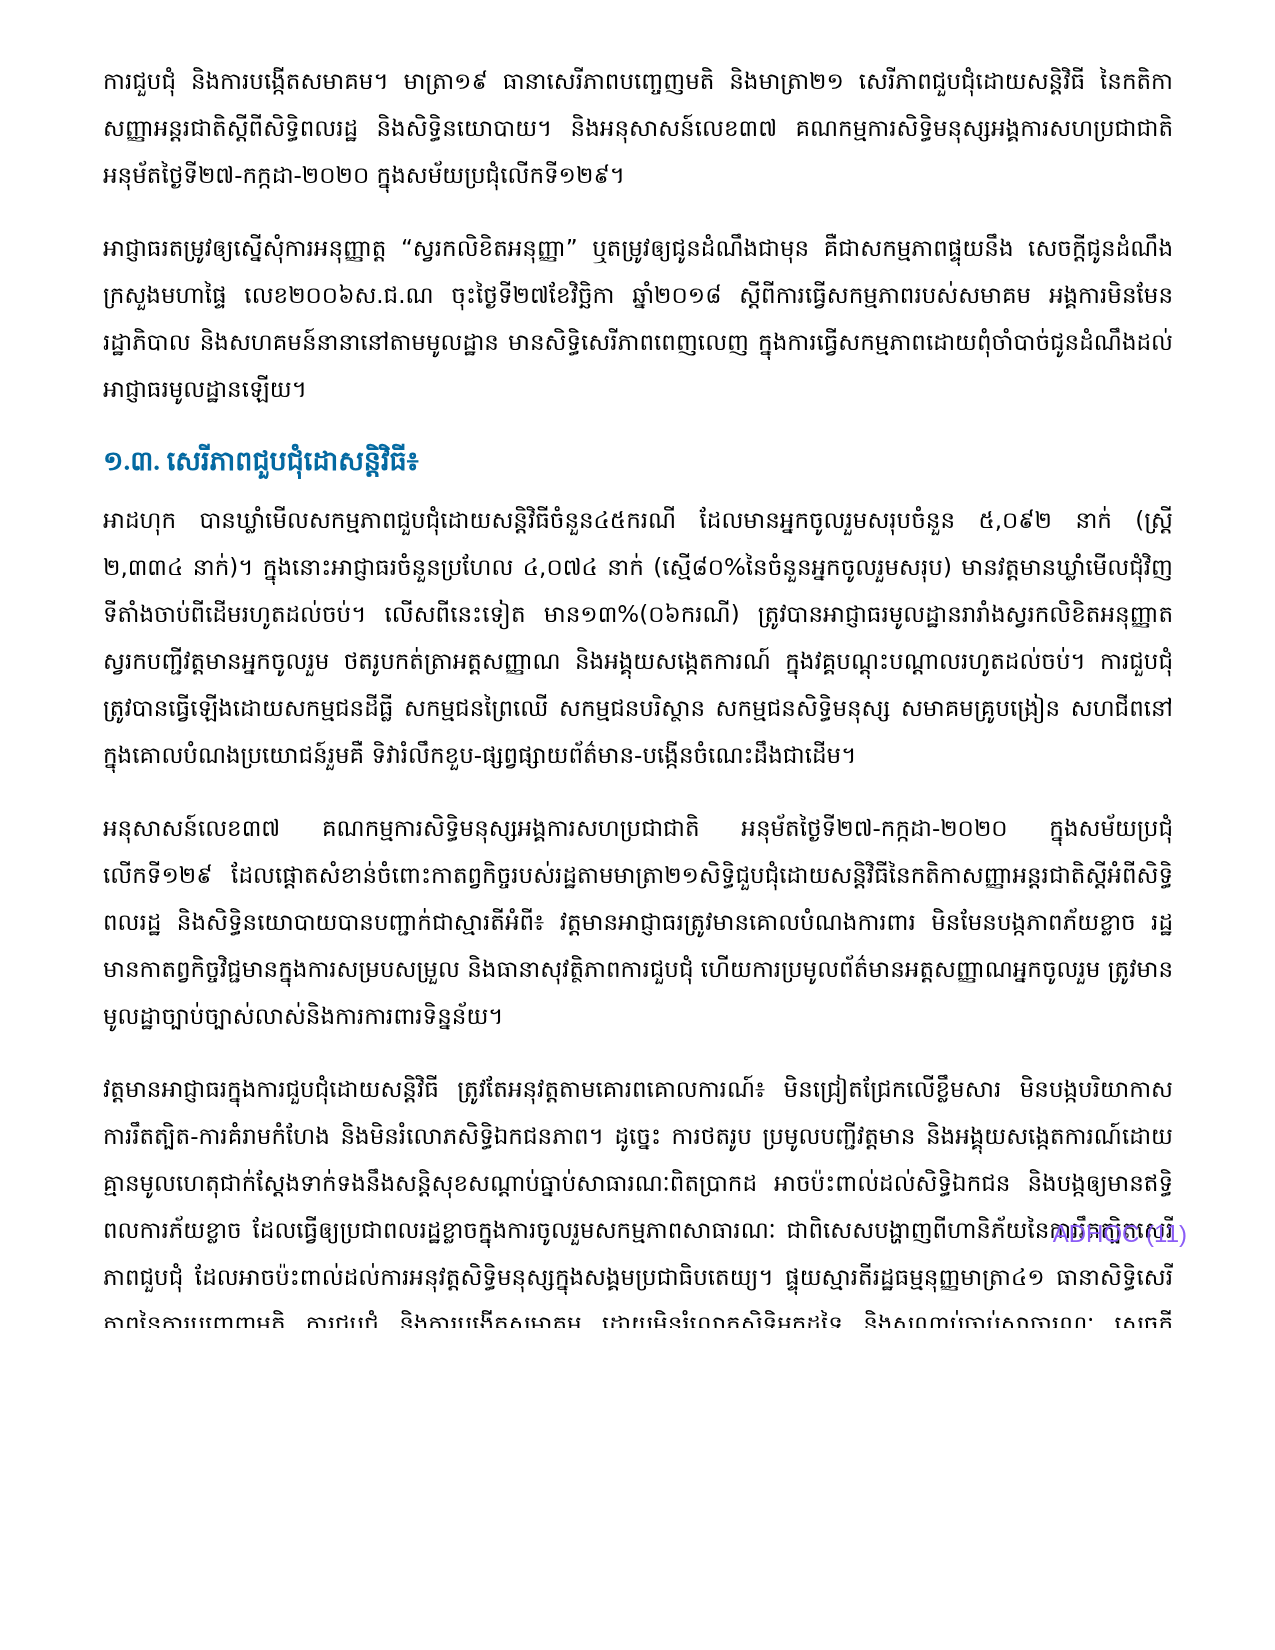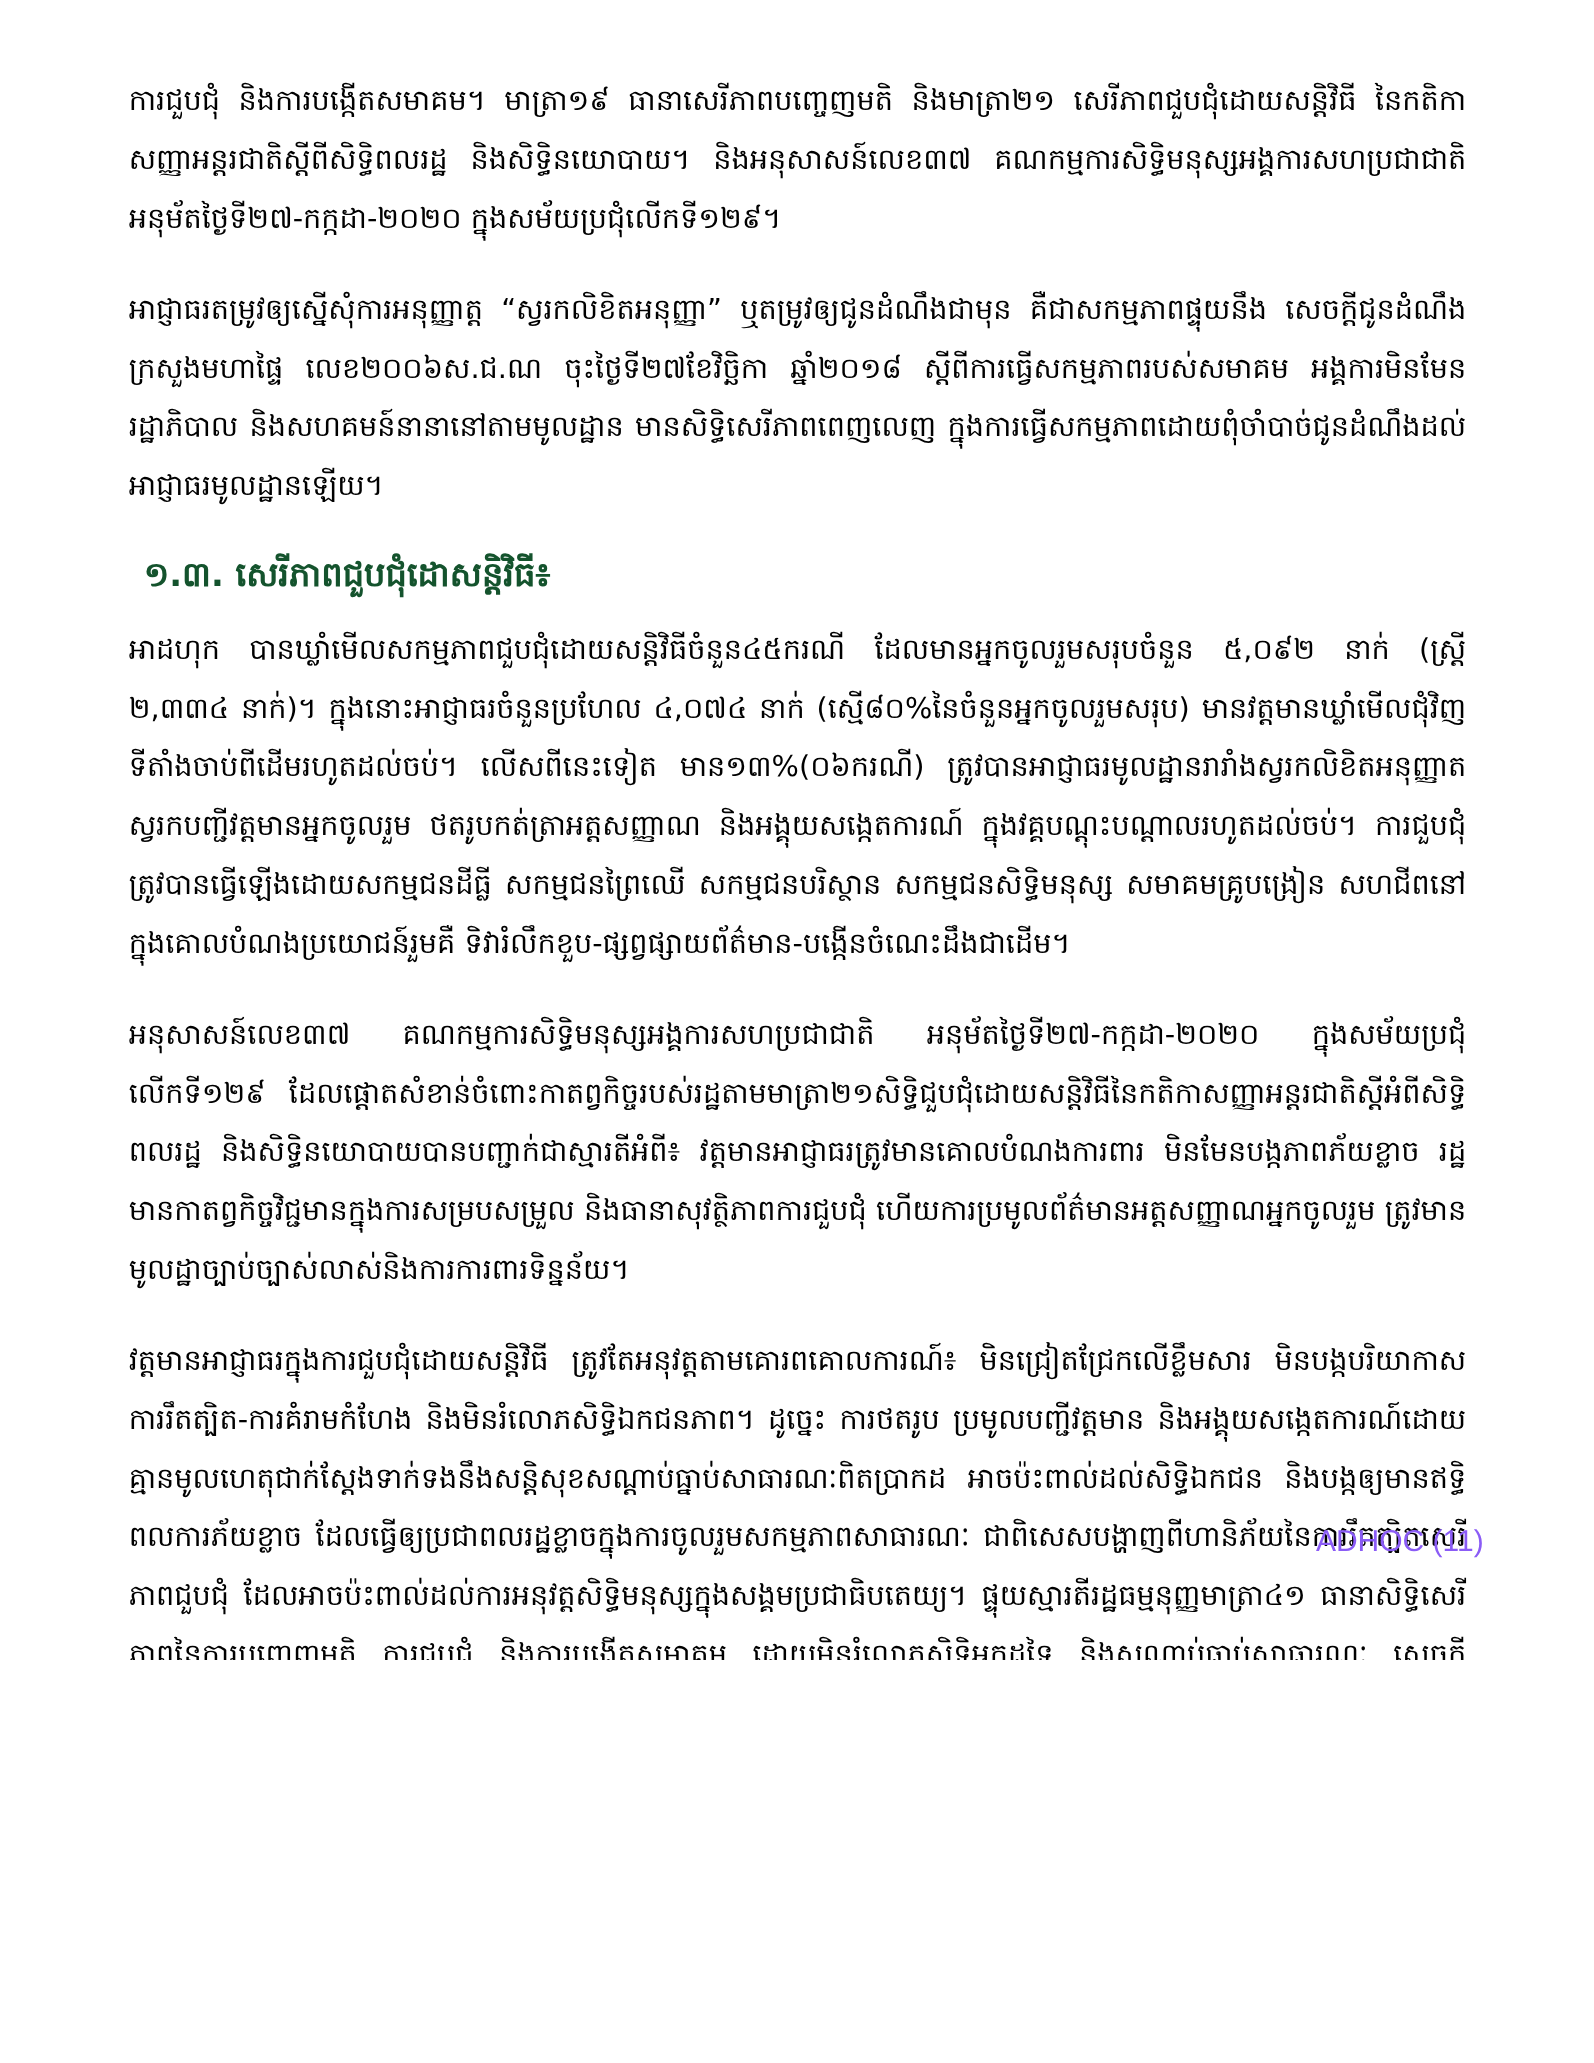--- a/index.html
+++ b/index.html
@@ -24,23 +24,24 @@
     line-height: 47px;
     text-align: justify;
     text-justify: inter-word;
     margin: 0 0 26px 0;
     color: #000000;
   }
   .section-heading {
     font-size: 27px;
     font-weight: 700;
     line-height: 44px;
-    margin: 4px 0 14px 12px;
+    margin: 4px 0 14px 0;
     text-align: left;
-    color: #14532d;
+    color: #0369a1;
+    font-family: Liberation Serif, serif;
   }
   .footer {
     position: absolute;
     right: 88px;
     bottom: 80px;
     font-family: "Liberation Sans", sans-serif;
     font-size: 24px;
     color: #8b5cf6;
   }
 </style>

